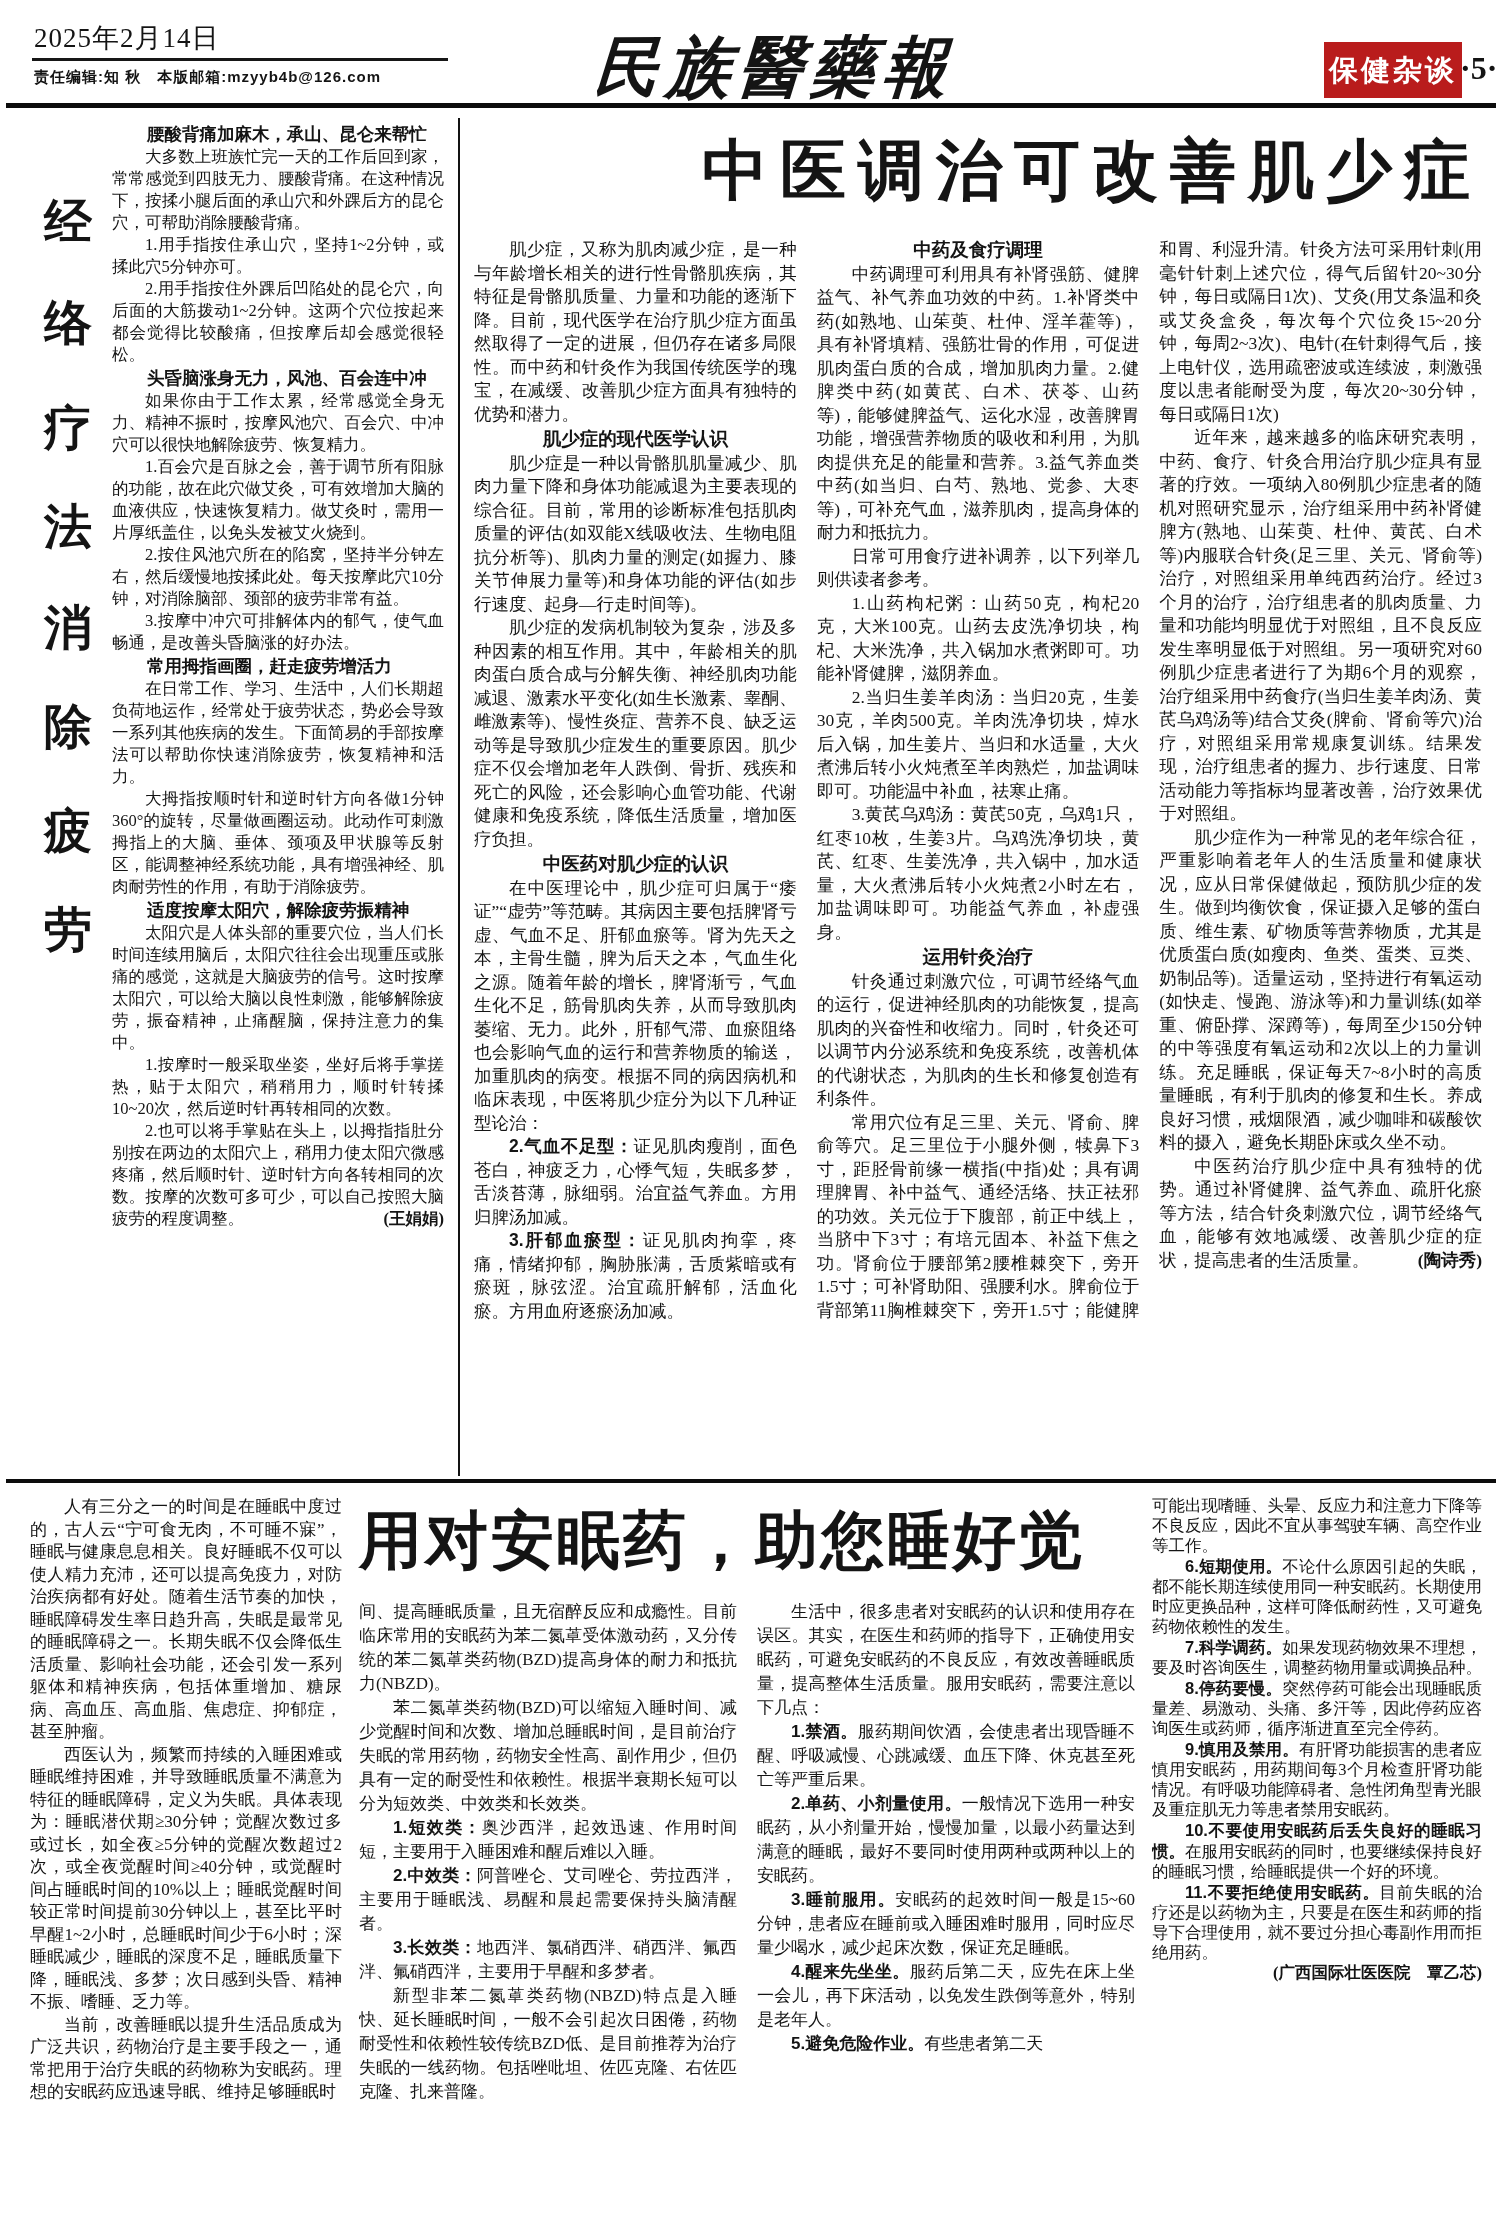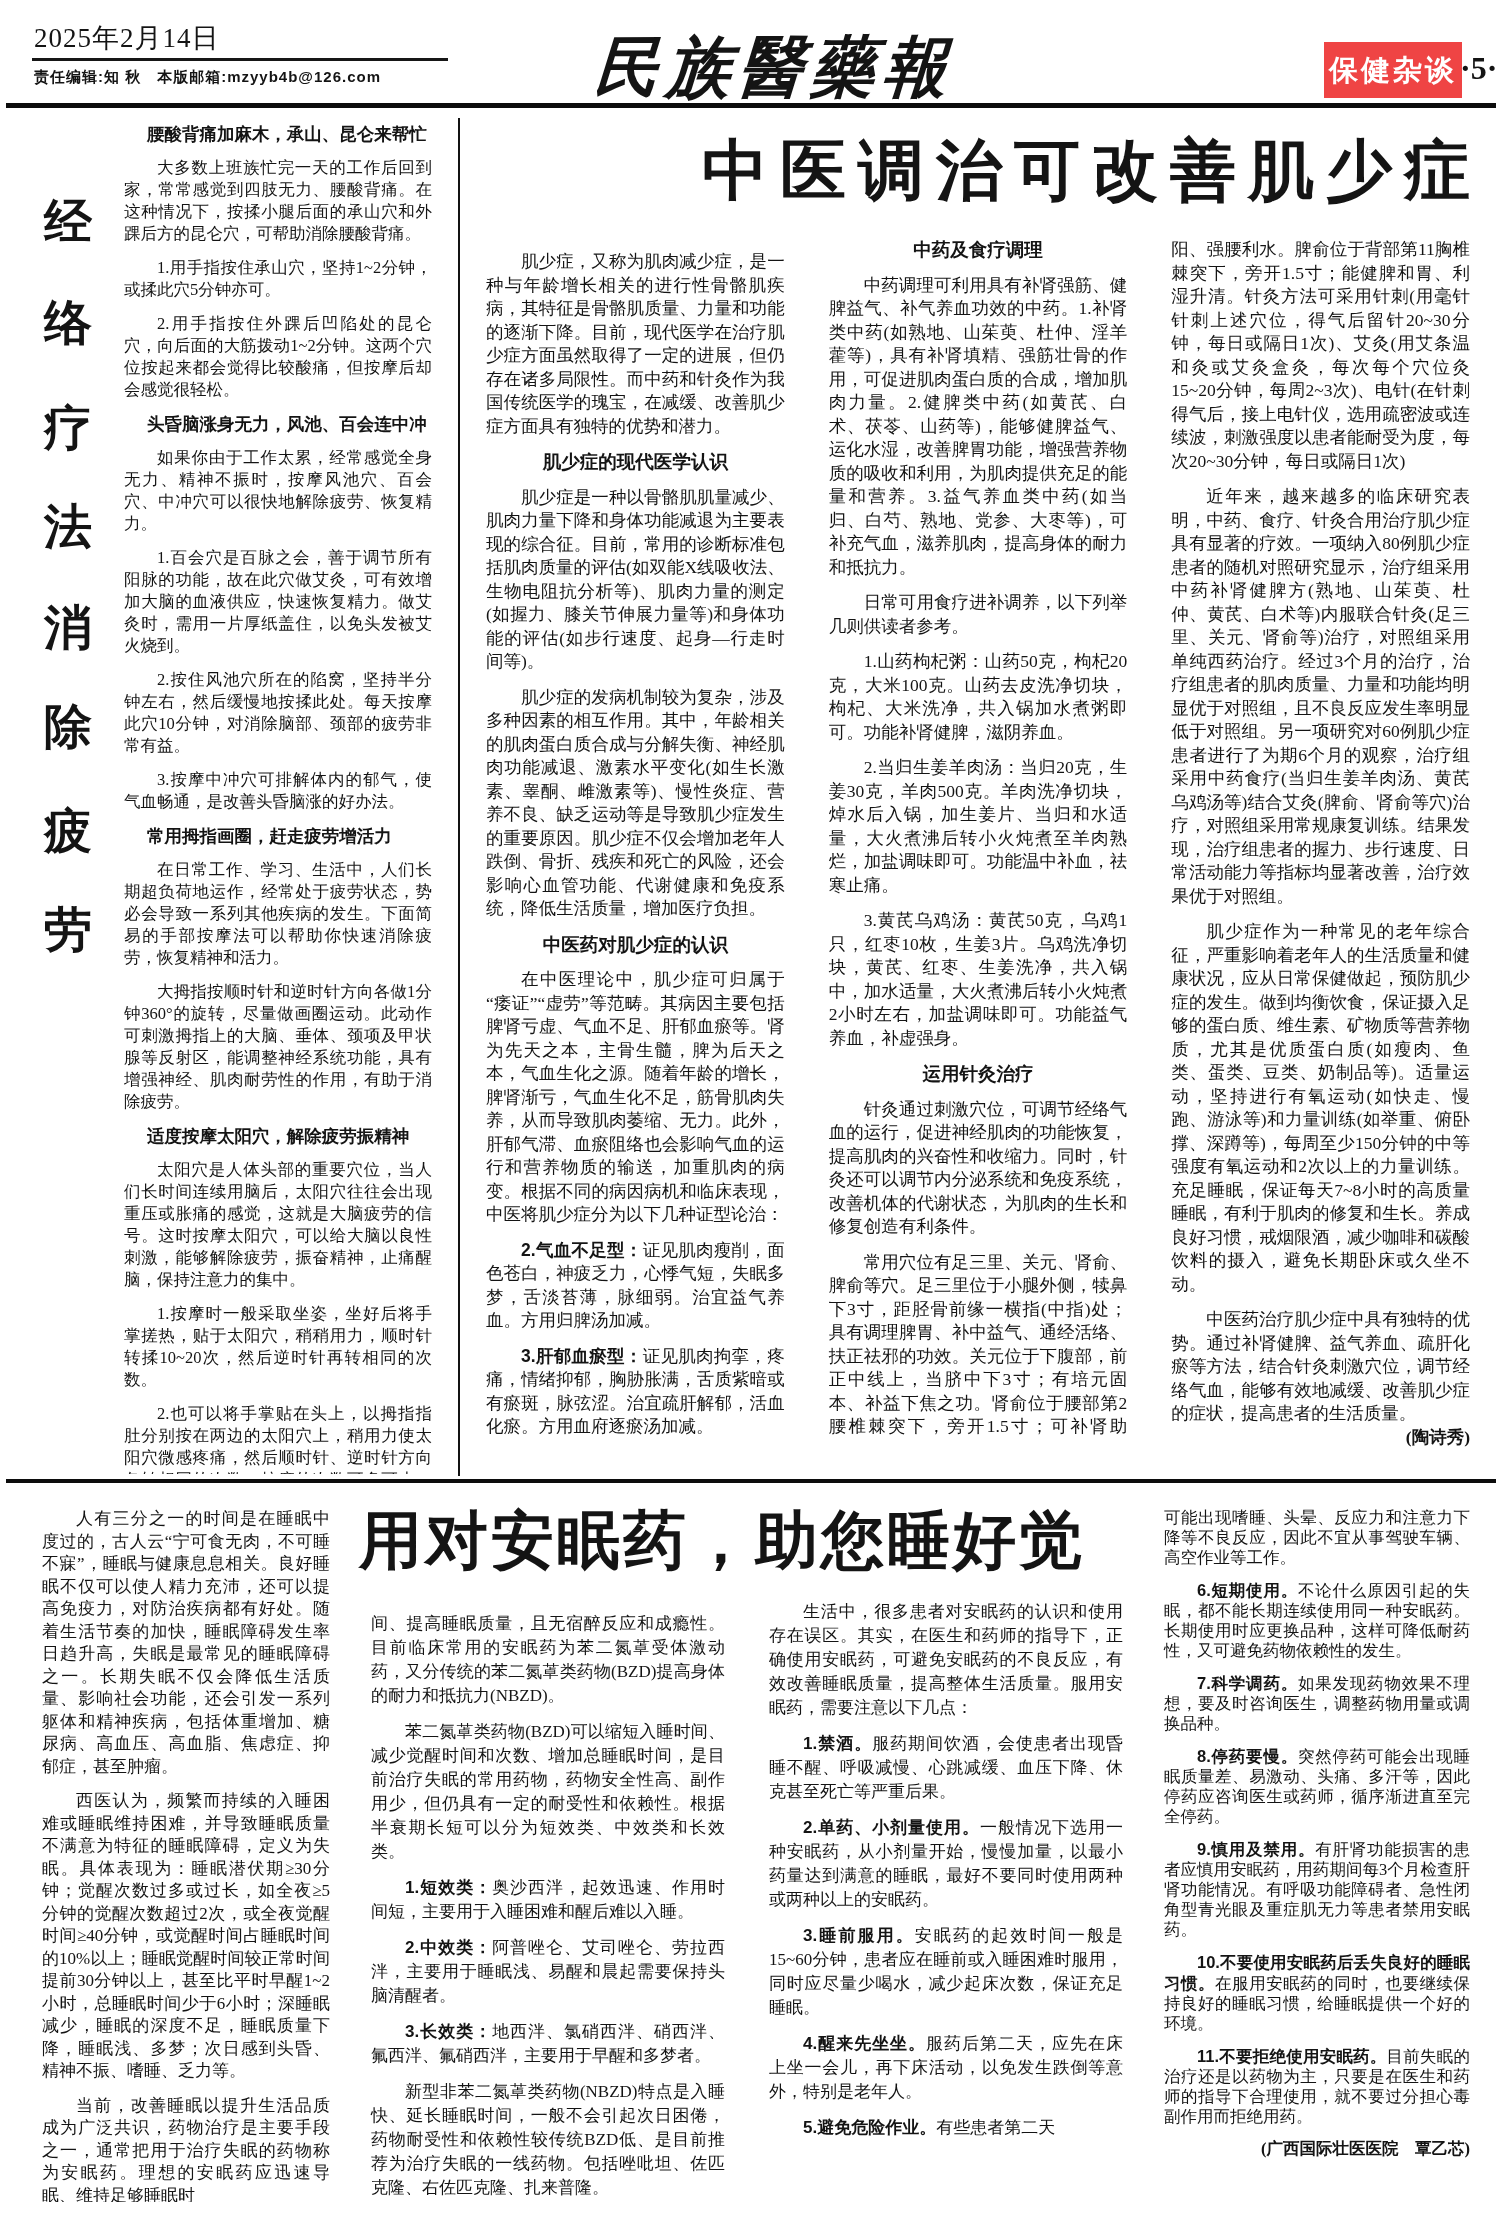--- a/index.html
+++ b/index.html
@@ -43,39 +43,39 @@
   .bottom{position:absolute;left:30px;top:1496px;width:1452px;height:706px;display:flex;gap:17px;overflow:hidden;}
   .b-col1{width:312px;font-size:17px;line-height:22.5px;text-align:justify;overflow:hidden;}
   .b-mid{width:776px;}
   .b-title{margin:2px 0 16px;text-align:left;font-size:63px;font-weight:900;
            letter-spacing:3px;white-space:nowrap;}
   .b-mid-body{height:600px;column-count:2;column-gap:20px;font-size:17px;line-height:24px;
               text-align:justify;overflow:hidden;}
   .b-right{flex:1;font-size:16.5px;line-height:20px;text-align:justify;overflow:hidden;}
 
   
-  .blk{margin:12px;text-indent:2em;}
+  .blk{margin:0;text-indent:2em;}
   .blk-c{text-indent:0;}
   h3.blk-h{margin:1px 0;text-indent:0;text-align:center;font-size:1.06em;font-weight:700;
            font-family:"Liberation Sans","DejaVu Sans",sans-serif;}
   .left-body h3.blk-h{text-align:left;text-indent:2em;}
   .blk-a{text-indent:0;text-align:right;font-weight:700;}
   .lead{font-weight:700;font-family:"Liberation Sans","DejaVu Sans",sans-serif;}
   .author{float:right;font-weight:700;}
 </style>
 </head>
 <body>
 
 <div class="page">
 
   <div class="date">2025年2月14日</div>
   <div class="date-rule"></div>
   <div class="editor">责任编辑:知 秋　本版邮箱:mzyyb4b@126.com</div>
   <div class="masthead">民族醫藥報</div>
-  <div class="badge" style="background-color: #ef4444;">保健杂谈</div>
+  <div class="badge" style="background-color: #b91c1c;">保健杂谈</div>
   <div class="pageno">·5·</div>
   <div class="main-rule"></div>
 
   <section class="left-article">
     <h2 class="vtitle">经络疗法消除疲劳</h2>
     <div class="left-body">
         <h3 class="blk blk-h">腰酸背痛加麻木，承山、昆仑来帮忙</h3>
         <p class="blk blk-p">大多数上班族忙完一天的工作后回到家，常常感觉到四肢无力、腰酸背痛。在这种情况下，按揉小腿后面的承山穴和外踝后方的昆仑穴，可帮助消除腰酸背痛。</p>
         <p class="blk blk-p">1.用手指按住承山穴，坚持1~2分钟，或揉此穴5分钟亦可。</p>
         <p class="blk blk-p">2.用手指按住外踝后凹陷处的昆仑穴，向后面的大筋拨动1~2分钟。这两个穴位按起来都会觉得比较酸痛，但按摩后却会感觉很轻松。</p>

